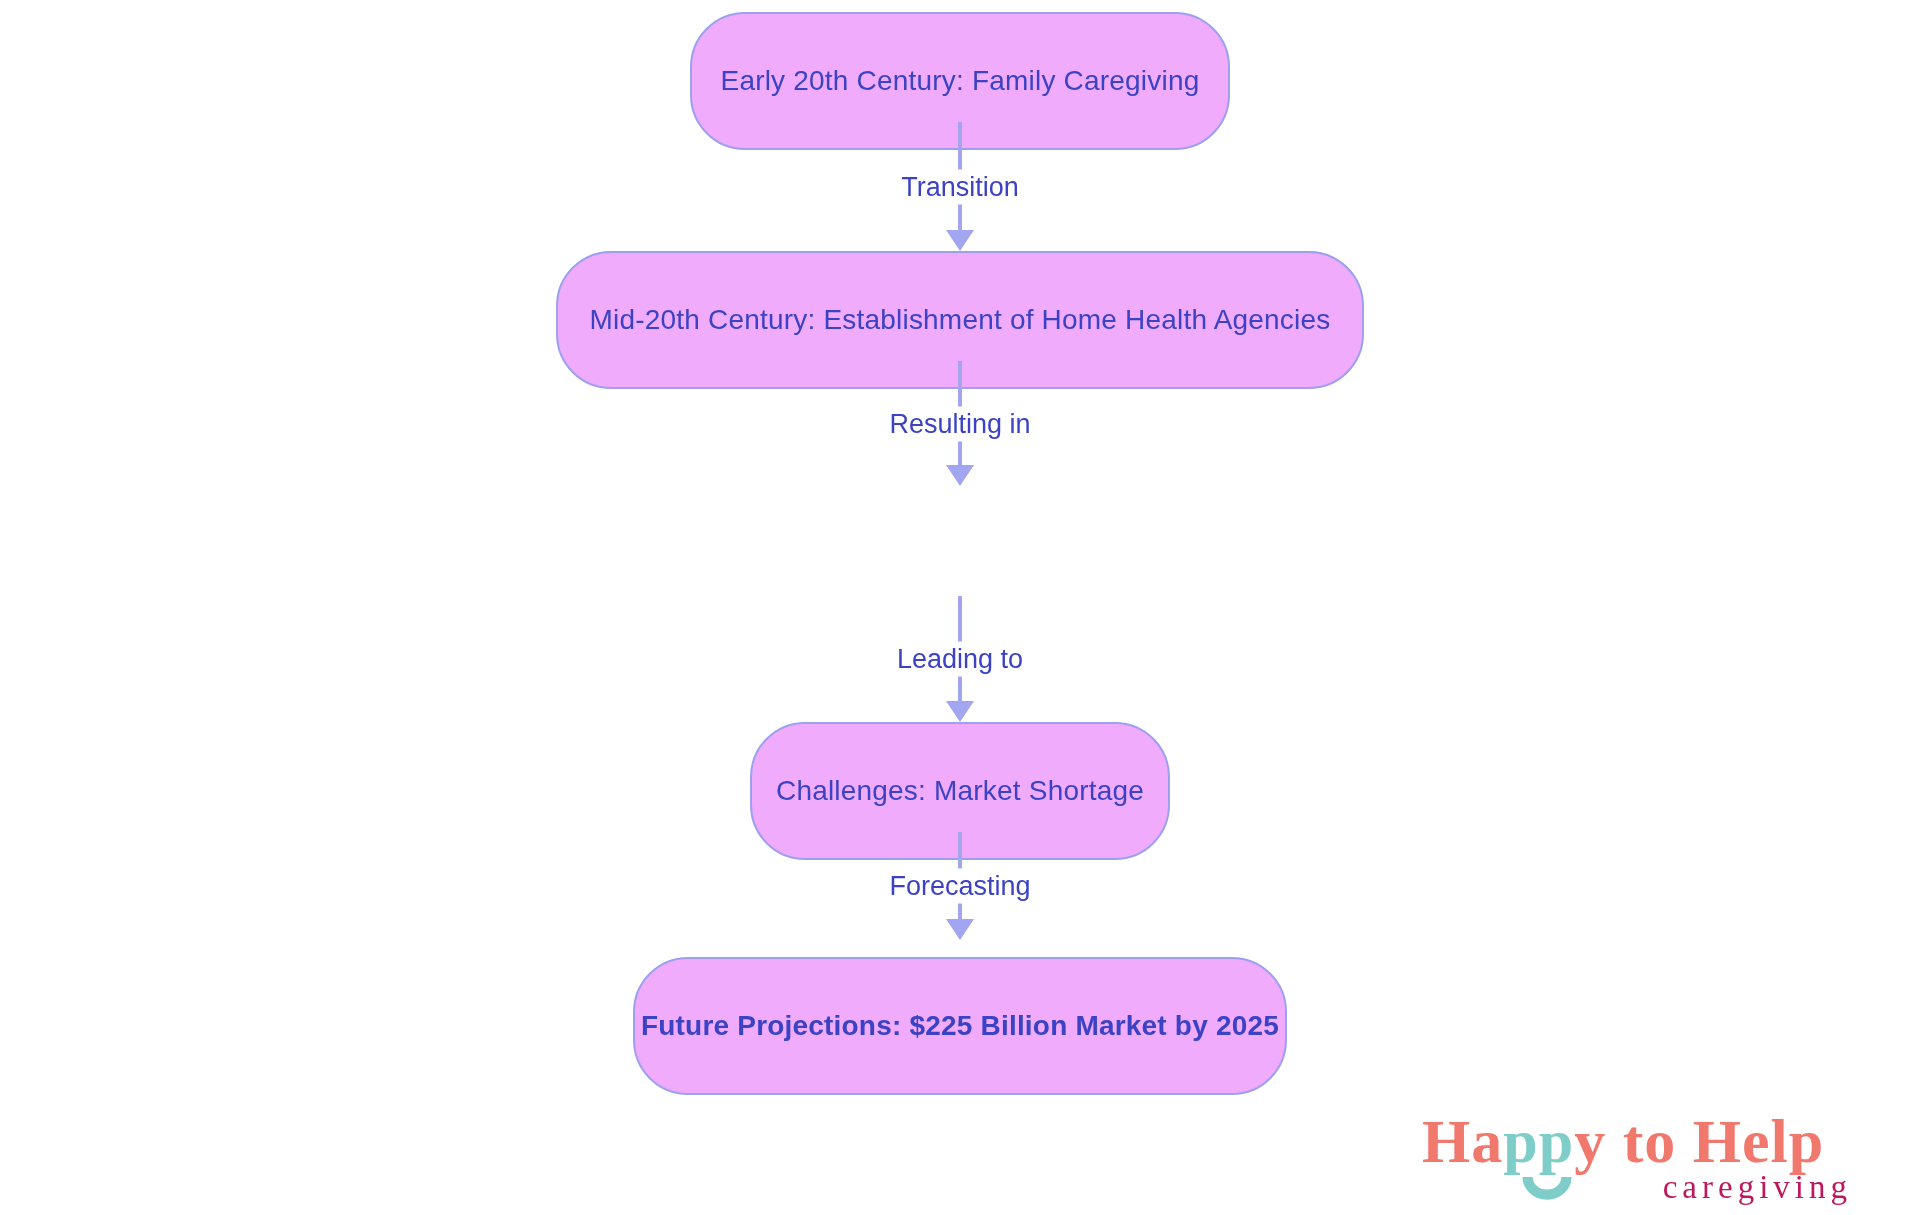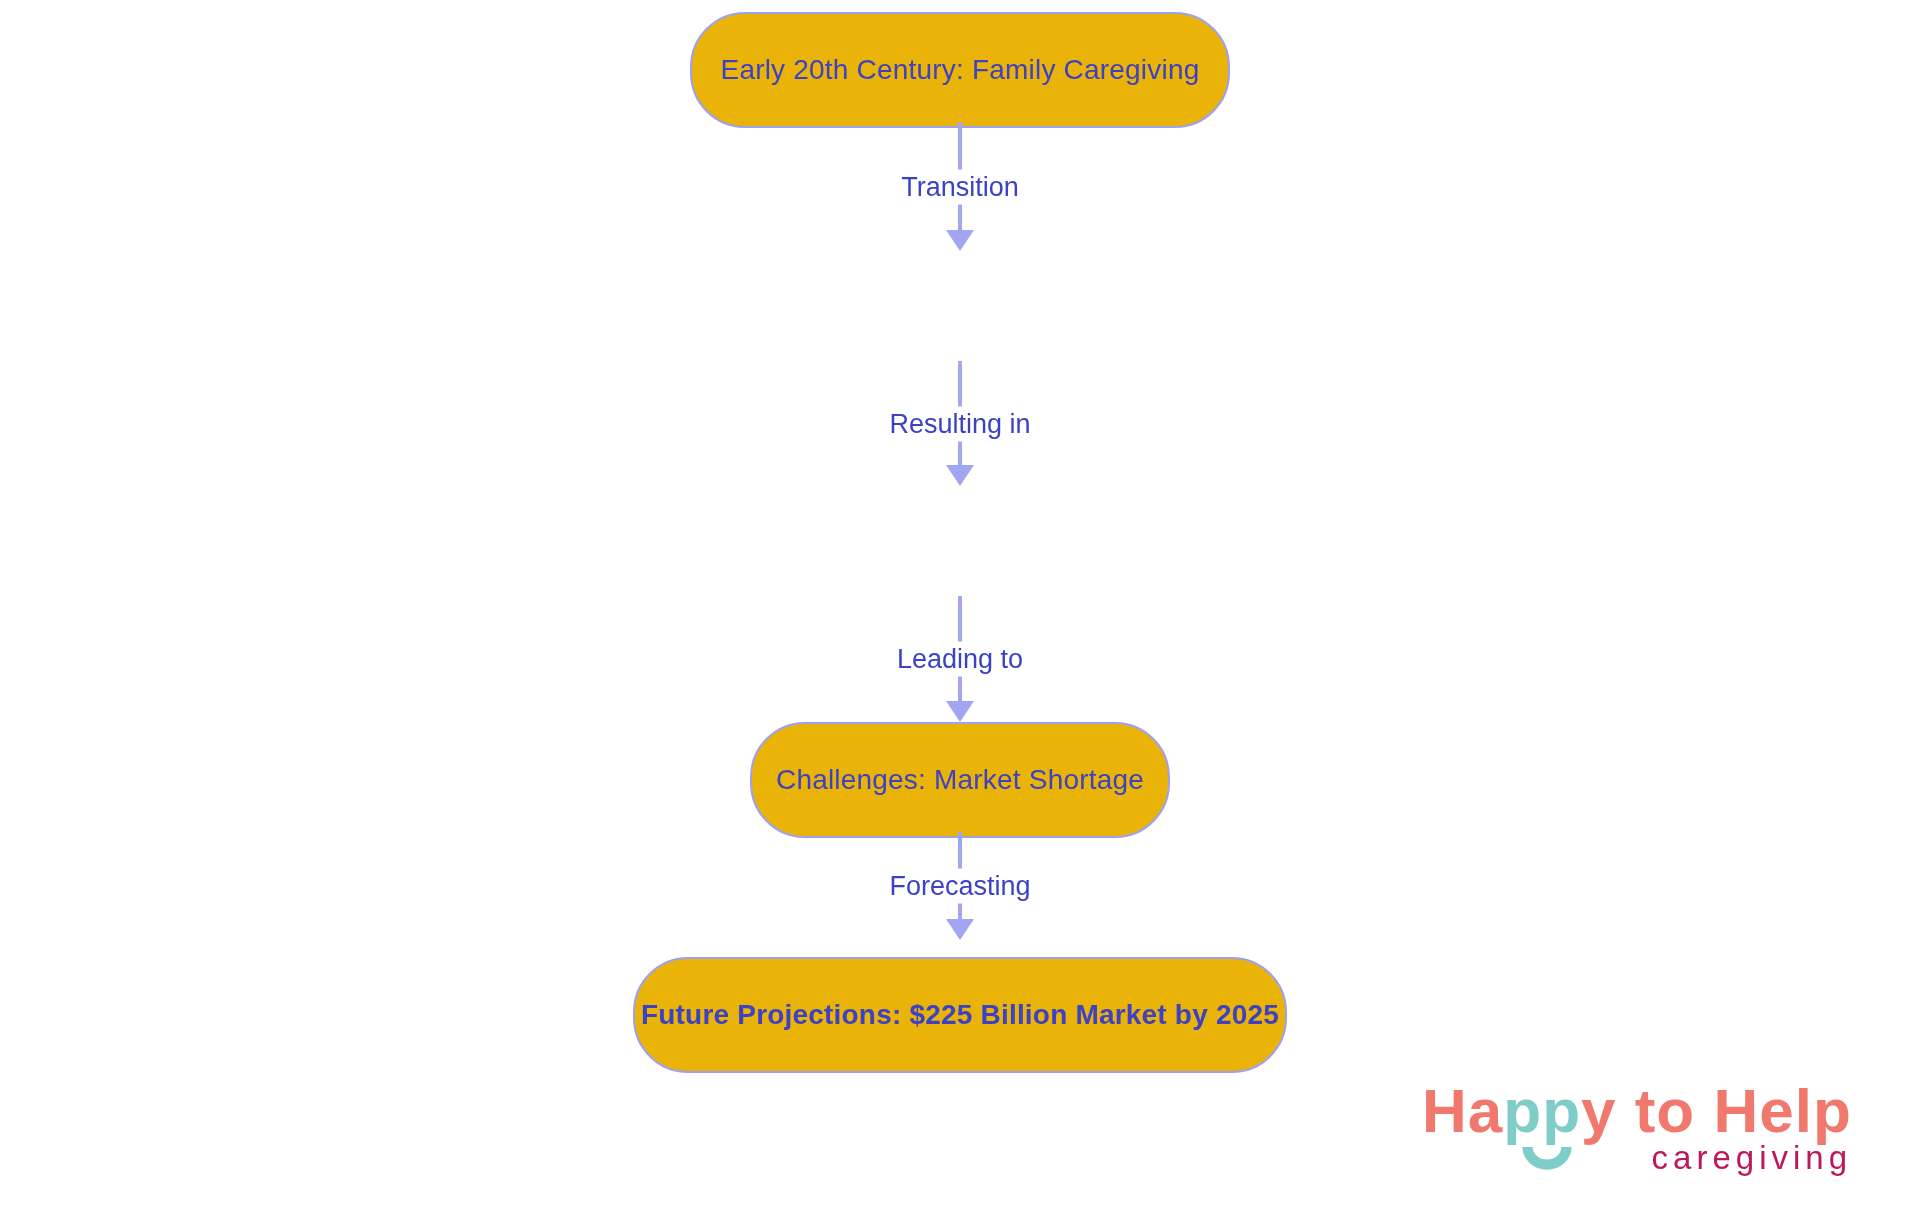--- a/index.html
+++ b/index.html
@@ -11,22 +11,22 @@
     position: relative;
   }
   .canvas {
     position: absolute;
     left: 0; top: 0;
     width: 1920px; height: 1215px;
   }
   
   .node {
     position: absolute;
-    height: 116px;
-    background: #eab308;
+    height: 138px;
+    background: #f0abfc;
     border: 2px solid #9da0f1;
     border-radius: 55px;
     display: flex;
     align-items: center;
     justify-content: center;
     text-align: center;
   }
   .node span {
     color: #3c42c3;
     font-size: 28px;
@@ -77,23 +77,24 @@
     padding: 2px 12px;
     color: #3c42c3;
     font-size: 27px;
     white-space: nowrap;
   }
 
   
   .logo {
     position: absolute;
     left: 1422px;
-    top: 1080px;
+    top: 1110px;
     width: 470px;
     height: 105px;
+    font-family: Liberation Serif, serif;
   }
   .logo-main {
     font-size: 62px;
     font-weight: bold;
     line-height: 62px;
     letter-spacing: 1px;
     white-space: nowrap;
   }
   .logo-coral { color: #f0786c; }
   .logo-teal  { color: #7fcdc9; }
@@ -112,20 +113,23 @@
     white-space: nowrap;
   }
 </style>
 </head>
 <body>
 
 <div class="canvas">
 
   <div class="node n1">
     <span>Early 20th Century: Family Caregiving</span>
+  </div>
+  <div class="node n2">
+    <span>Mid-20th Century: Establishment of Home Health Agencies</span>
   </div>
   <div class="node n4">
     <span>Challenges: Market Shortage</span>
   </div>
   <div class="node n5">
     <span>Future Projections: $225 Billion Market by 2025</span>
   </div>
 
   <div class="edge e1">
     <div class="edge-line"></div>

